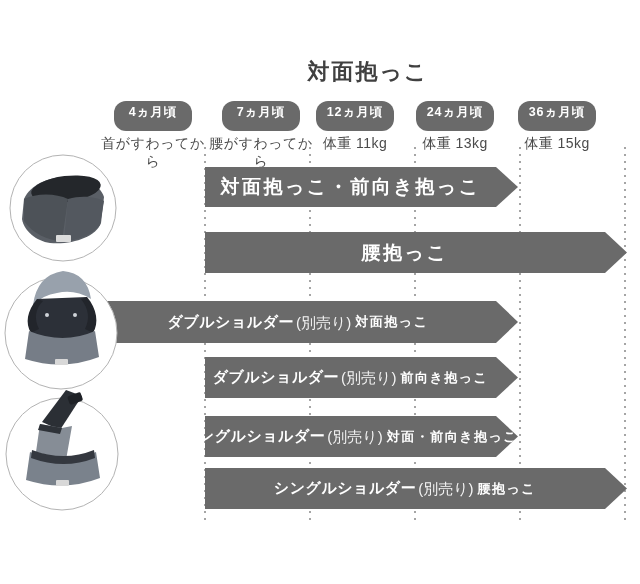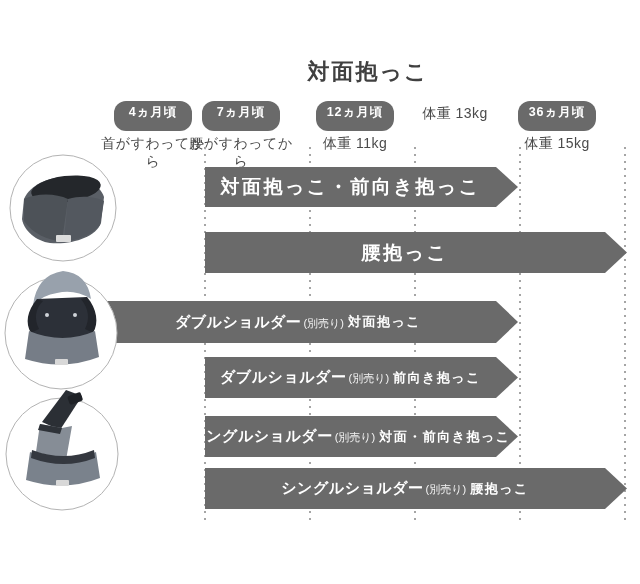--- a/index.html
+++ b/index.html
@@ -29,45 +29,46 @@
     position:absolute;z-index:1;background:#6a6a6a;color:#ffffff;
     display:flex;align-items:center;justify-content:center;
     padding-right:22px;box-sizing:border-box;
     clip-path:polygon(0 0,calc(100% - 22px) 0,100% 50%,calc(100% - 22px) 100%,0 100%);
     white-space:nowrap;
   }
   .bar span:empty{display:none;}
   .bar .mode{font-weight:bold;font-size:13px;letter-spacing:1.5px;}
   .bar.big .mode{font-size:19px;letter-spacing:2.5px;}
   .bar .prefix{font-weight:bold;font-size:15px;letter-spacing:0.5px;margin-right:2px;}
-  .bar .note{font-size:11px;font-weight:normal;opacity:0.92;margin:2px 4px 0 0;}
+  .bar .note{font-size:15px;font-weight:normal;opacity:0.92;margin:2px 4px 0 0;}
   
   .figure{position:absolute;z-index:2;line-height:0;}
   .figure svg{display:block;}
 </style>
 </head>
 <body>
 
 <div class="stage">
 
   <h1 class="page-title">対面抱っこ</h1>
 
   <div class="milestone" style="left:98px;">
     <div class="pill">4ヵ月頃</div>
     <div class="pill-caption">首がすわってから</div>
   </div>
-  <div class="milestone" style="left:186px;">
+  <div class="milestone" style="left:206px;">
     <div class="pill">7ヵ月頃</div>
     <div class="pill-caption">腰がすわってから</div>
   </div>
   <div class="milestone" style="left:300px;">
     <div class="pill">12ヵ月頃</div>
     <div class="pill-caption">体重 11kg</div>
   </div>
   <div class="milestone" style="left:400px;">
+    <div class="pill">24ヵ月頃</div>
     <div class="pill-caption">体重 13kg</div>
   </div>
   <div class="milestone" style="left:502px;">
     <div class="pill">36ヵ月頃</div>
     <div class="pill-caption">体重 15kg</div>
   </div>
 
   <div class="dotcol" style="left:204px;"></div>
   <div class="dotcol" style="left:309px;"></div>
   <div class="dotcol" style="left:414px;"></div>

